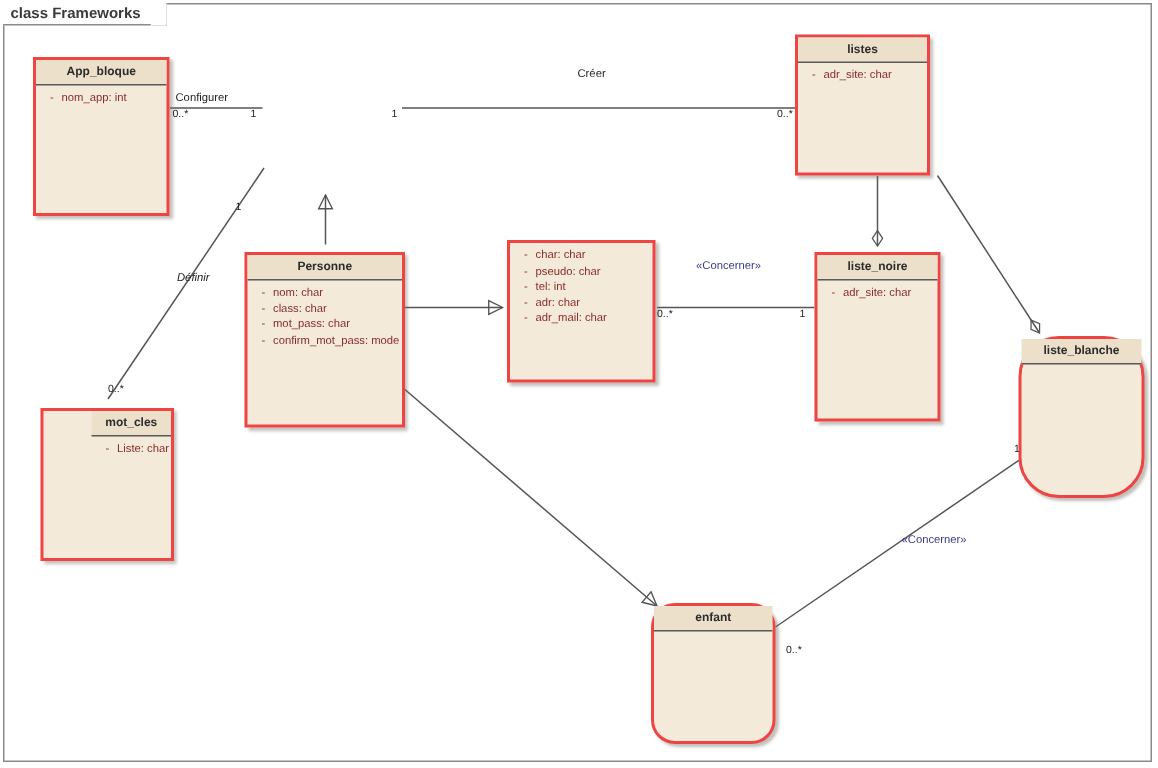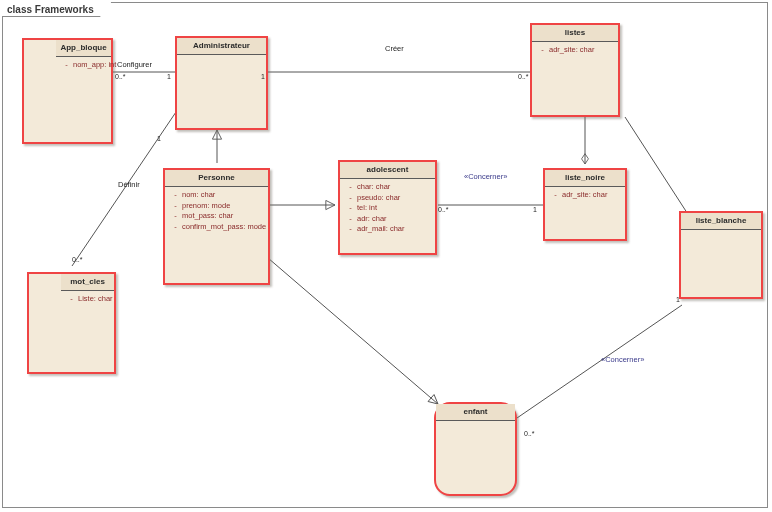--- a/index.html
+++ b/index.html
@@ -76,69 +76,64 @@
 
     <polyline points="438,205 543,205"></polyline>
 
     <line x1="585" y1="117" x2="585" y2="164" marker-end="url(#aggDiamond)"></line>
 
     <line x1="625" y1="117" x2="693" y2="222" marker-end="url(#aggDiamond)"></line>
 
     <line x1="517" y1="418" x2="682" y2="305"></line>
   </svg>
 
-  <div class="cls" style="left:22px;top:38px;width:91px;height:106px;padding-left:32px;">
+  <div class="cls" style="left:22px;top:38px;width:91px;height:106px;">
     <div class="hdr">App_bloque</div>
     <div class="body">
       <div class="attr">
         <span class="vis">-</span>
         <span class="nm">nom_app:  int</span>
       </div>
     </div>
   </div>
 
-  <div class="cls" style="left:175px;top:36px;width:93px;height:94px;">
-    <div class="hdr">Administrateur</div>
-    <div class="body"></div>
-  </div>
 
   <div class="cls" style="left:530px;top:23px;width:90px;height:94px;">
     <div class="hdr">listes</div>
     <div class="body">
       <div class="attr">
         <span class="vis">-</span>
         <span class="nm">adr_site:  char</span>
       </div>
     </div>
   </div>
 
   <div class="cls" style="left:163px;top:168px;width:107px;height:117px;">
     <div class="hdr">Personne</div>
     <div class="body">
       <div class="attr">
         <span class="vis">-</span>
         <span class="nm">nom:  char</span>
       </div>
       <div class="attr">
         <span class="vis">-</span>
-        <span class="nm">prenom:  mode</span>
+        <span class="nm">class:  char</span>
       </div>
       <div class="attr">
         <span class="vis">-</span>
         <span class="nm">mot_pass:  char</span>
       </div>
       <div class="attr">
         <span class="vis">-</span>
         <span class="nm">confirm_mot_pass:  mode</span>
       </div>
     </div>
   </div>
 
   <div class="cls" style="left:338px;top:160px;width:99px;height:95px;">
-    <div class="hdr">adolescent</div>
     <div class="body">
       <div class="attr">
         <span class="vis">-</span>
         <span class="nm">char:  char</span>
       </div>
       <div class="attr">
         <span class="vis">-</span>
         <span class="nm">pseudo:  char</span>
       </div>
       <div class="attr">
@@ -149,31 +144,31 @@
         <span class="vis">-</span>
         <span class="nm">adr:  char</span>
       </div>
       <div class="attr">
         <span class="vis">-</span>
         <span class="nm">adr_mail:  char</span>
       </div>
     </div>
   </div>
 
-  <div class="cls" style="left:543px;top:168px;width:84px;height:73px;">
+  <div class="cls" style="left:543px;top:168px;width:84px;height:113px;">
     <div class="hdr">liste_noire</div>
     <div class="body">
       <div class="attr">
         <span class="vis">-</span>
         <span class="nm">adr_site:  char</span>
       </div>
     </div>
   </div>
 
-  <div class="cls" style="left:679px;top:211px;width:84px;height:88px;">
+  <div class="cls" style="left:679px;top:224px;width:84px;height:108px;border-radius:27px;">
     <div class="hdr">liste_blanche</div>
     <div class="body"></div>
   </div>
 
   <div class="cls" style="left:27px;top:272px;width:89px;height:102px;padding-left:32px;">
     <div class="hdr">mot_cles</div>
     <div class="body">
       <div class="attr">
         <span class="vis">-</span>
         <span class="nm">Liste:  char</span>
@@ -183,21 +178,21 @@
 
   <div class="cls" style="left:434px;top:402px;width:83px;height:94px;border-radius:16px;">
     <div class="hdr">enfant</div>
     <div class="body"></div>
   </div>
 
   <div class="lbl" style="left:117px;top:60px;">Configurer</div>
 
   <div class="lbl" style="left:385px;top:44px;">Créer</div>
 
-  <div class="lbl" style="left:118px;top:180px;">Définir</div>
+  <div class="lbl" style="left:118px;top:180px;font-style:italic;">Définir</div>
 
   <div class="lbl stereo" style="left:464px;top:172px;">«Concerner»</div>
 
   <div class="lbl stereo" style="left:601px;top:355px;">«Concerner»</div>
 
   <div class="mult" style="left:115px;top:73px;">0..*</div>
 
   <div class="mult" style="left:167px;top:73px;">1</div>
 
   <div class="mult" style="left:261px;top:73px;">1</div>

